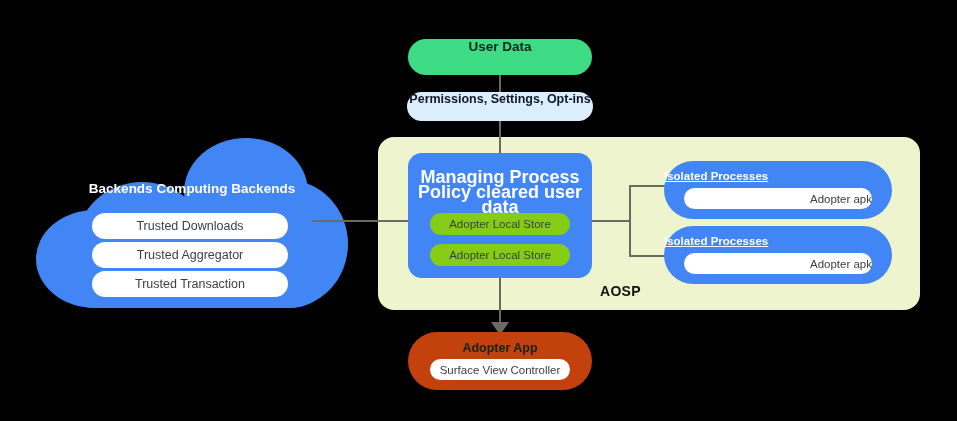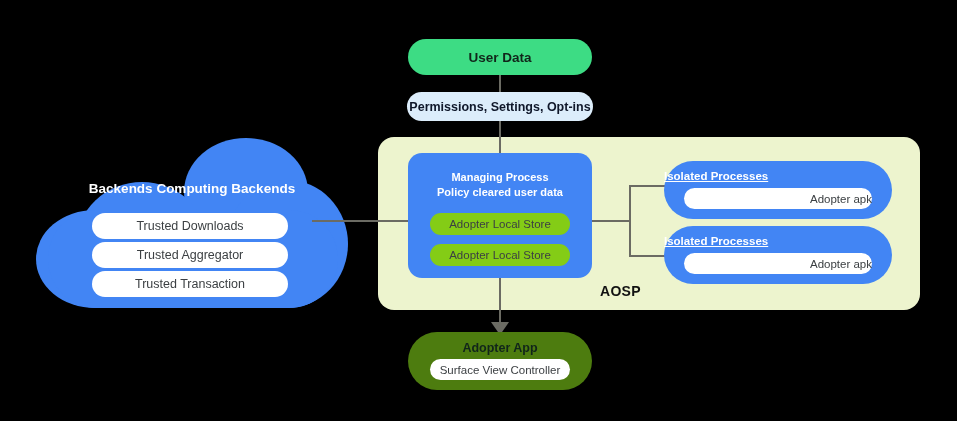--- a/index.html
+++ b/index.html
@@ -16,21 +16,20 @@
     height: 421px;
     background: #000000;
     overflow: hidden;
   }
 
   
   .pill {
     position: absolute;
     box-sizing: border-box;
     display: flex;
-    align-items: center;
     justify-content: center;
     text-align: center;
   }
 
   
   .aosp-container {
     position: absolute;
     left: 378px;
     top: 137px;
     width: 542px;
@@ -111,21 +110,21 @@
     top: 153px;
     width: 184px;
     height: 125px;
     background: #4285F4;
     border-radius: 14px;
   }
   .managing-title {
     position: absolute;
     left: 0; top: 17px; width: 184px;
     text-align: center;
-    font-size: 11px;
+    font-size: 18px;
     font-weight: bold;
     color: #ffffff;
     line-height: 15px;
   }
   .managing-item {
     position: absolute;
     left: 22px;
     width: 140px;
     height: 22px;
     background: #84cc16;
@@ -168,21 +167,21 @@
     color: #3c4043;
   }
 
   
   .adopter-app {
     position: absolute;
     left: 408px;
     top: 332px;
     width: 184px;
     height: 58px;
-    background: #4d7c0f;
+    background: #c2410c;
     border-radius: 29px;
   }
   .adopter-app-title {
     position: absolute;
     left: 0; top: 9px; width: 184px;
     text-align: center;
     font-size: 12.5px;
     font-weight: bold;
     color: #11251a;
   }

